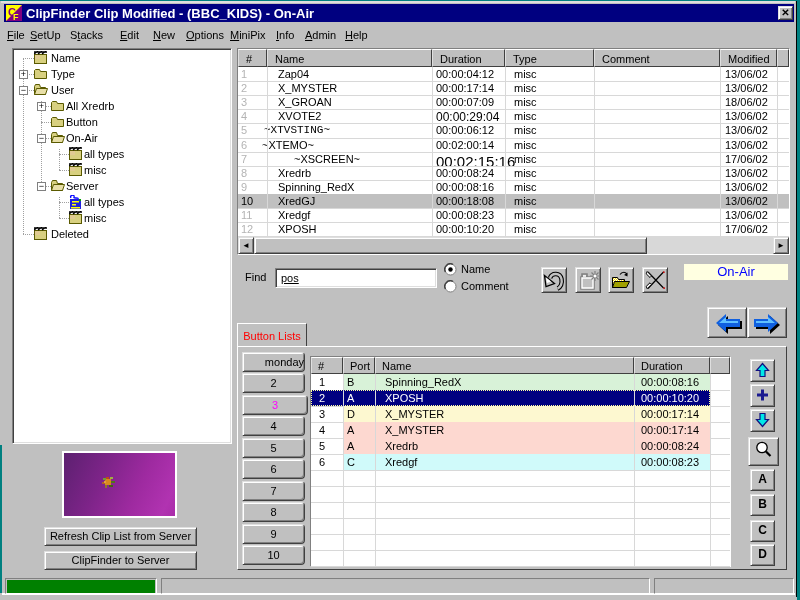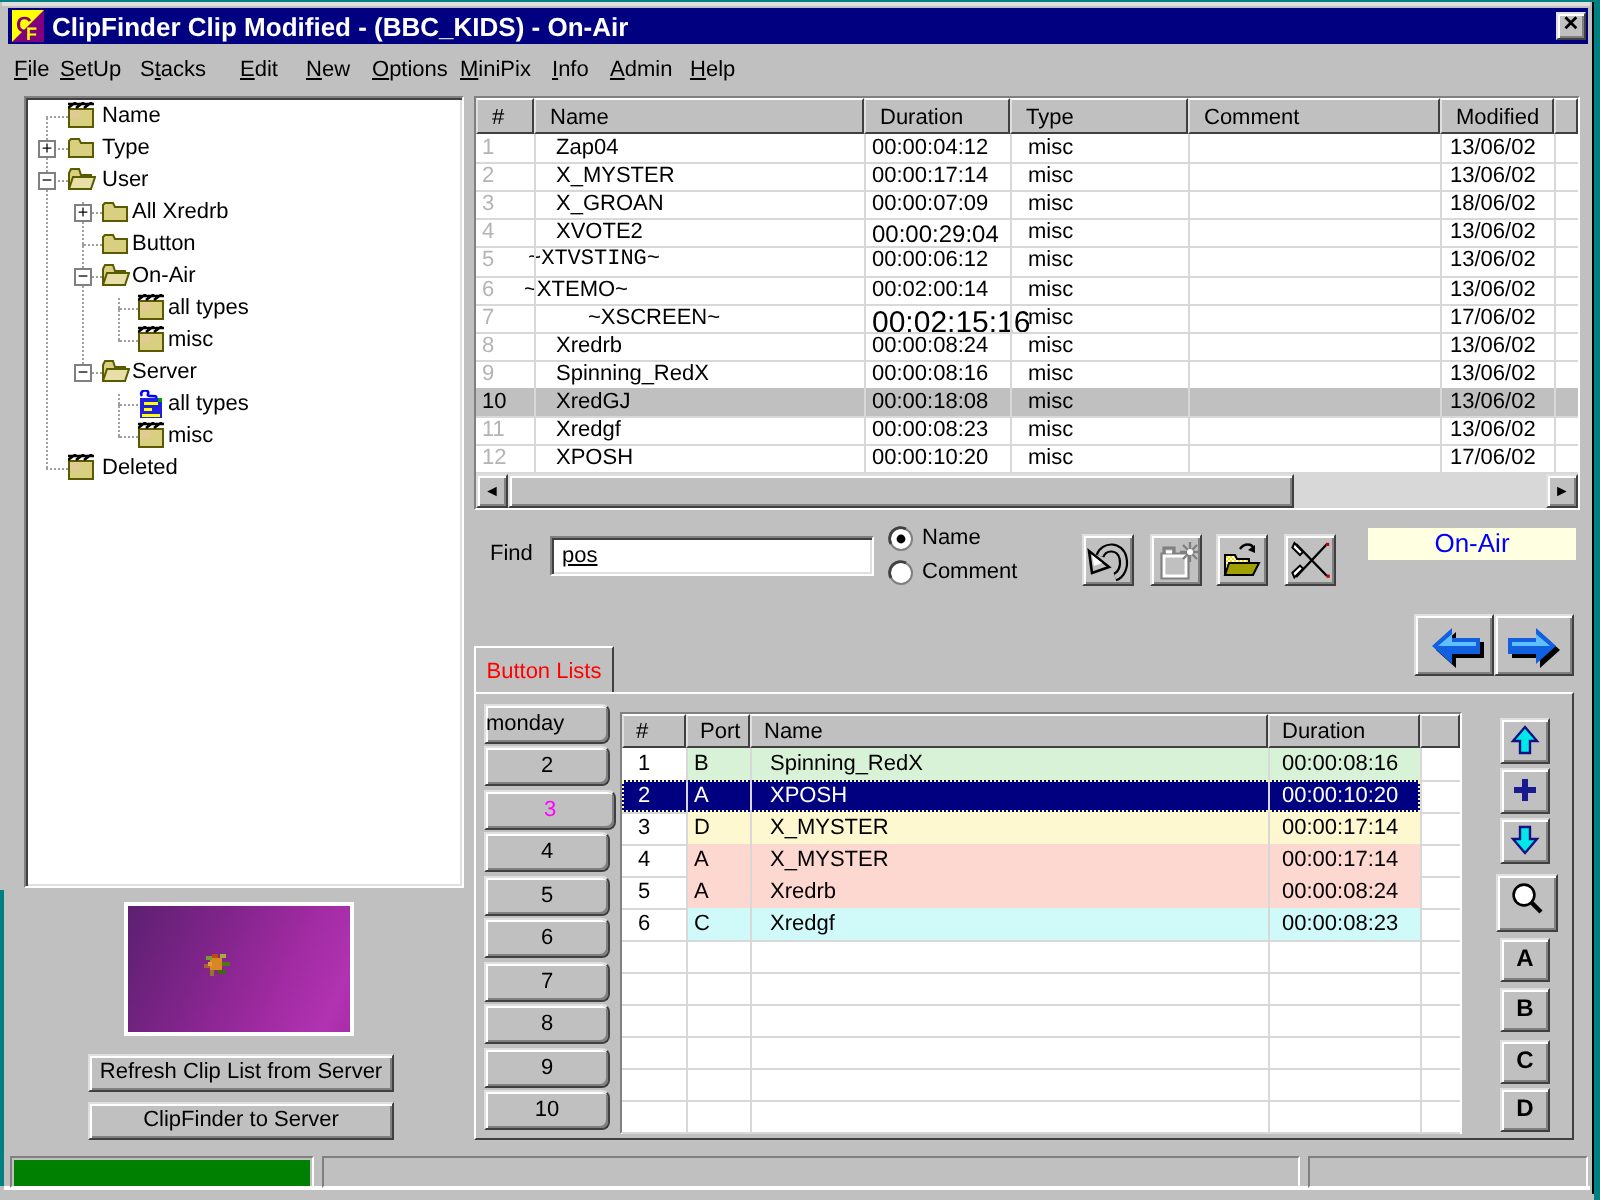--- a/index.html
+++ b/index.html
@@ -286,21 +286,21 @@
 <div class="abs btn" style="left:747px;top:307px;width:40px;height:31px;" id="b-right"><svg width="38" height="29">
       <polygon points="30,15 20,6 20,11 6,11 6,19 20,19 20,24" fill="#000" transform="translate(2,2)"></polygon>
       <polygon points="30,15 20,6 20,11 6,11 6,19 20,19 20,24" fill="#1060e0"></polygon>
       <polygon points="27,15 20,9 20,13 8,13 8,15" fill="#60c0ff"></polygon>
     </svg></div>
 
 <div class="abs" style="left:237px;top:323px;width:70px;height:24px;border-top:1px solid #fff;border-left:1px solid #fff;border-right:1px solid #404040;background:#c0c0c0;color:#ff0000;font-size:11px;text-align:center;line-height:24px;">Button Lists</div>
 
 <div class="abs" style="left:237px;top:346px;width:550px;height:224px;border-top:1px solid #fff;border-left:1px solid #fff;border-right:1px solid #404040;border-bottom:1px solid #404040;background:#c0c0c0;"></div>
 
-<div class="abs btn" style="left:242px;top:352px;width:63px;height:20px;text-align:left;line-height:19px;font-size:11px;color:#000;border-radius:0 4px 4px 0;">monday</div>
+<div class="abs btn" style="left:242px;top:352px;width:63px;height:20px;text-align:right;line-height:19px;font-size:11px;color:#000;border-radius:0 4px 4px 0;">monday</div>
 <div class="abs btn" style="left:242px;top:373.45px;width:63px;height:20px;text-align:center;line-height:19px;font-size:11px;color:#000;border-radius:0 4px 4px 0;">2</div>
 <div class="abs btn" style="left:242px;top:394.9px;width:66px;height:20px;text-align:center;line-height:19px;font-size:11px;color:#ff00ff;border-radius:0 4px 4px 0;">3</div>
 <div class="abs btn" style="left:242px;top:416.35px;width:63px;height:20px;text-align:center;line-height:19px;font-size:11px;color:#000;border-radius:0 4px 4px 0;">4</div>
 <div class="abs btn" style="left:242px;top:437.8px;width:63px;height:20px;text-align:center;line-height:19px;font-size:11px;color:#000;border-radius:0 4px 4px 0;">5</div>
 <div class="abs btn" style="left:242px;top:459.25px;width:63px;height:20px;text-align:center;line-height:19px;font-size:11px;color:#000;border-radius:0 4px 4px 0;">6</div>
 <div class="abs btn" style="left:242px;top:480.7px;width:63px;height:20px;text-align:center;line-height:19px;font-size:11px;color:#000;border-radius:0 4px 4px 0;">7</div>
 <div class="abs btn" style="left:242px;top:502.15px;width:63px;height:20px;text-align:center;line-height:19px;font-size:11px;color:#000;border-radius:0 4px 4px 0;">8</div>
 <div class="abs btn" style="left:242px;top:523.6px;width:63px;height:20px;text-align:center;line-height:19px;font-size:11px;color:#000;border-radius:0 4px 4px 0;">9</div>
 <div class="abs btn" style="left:242px;top:545.05px;width:63px;height:20px;text-align:center;line-height:19px;font-size:11px;color:#000;border-radius:0 4px 4px 0;">10</div>
 

